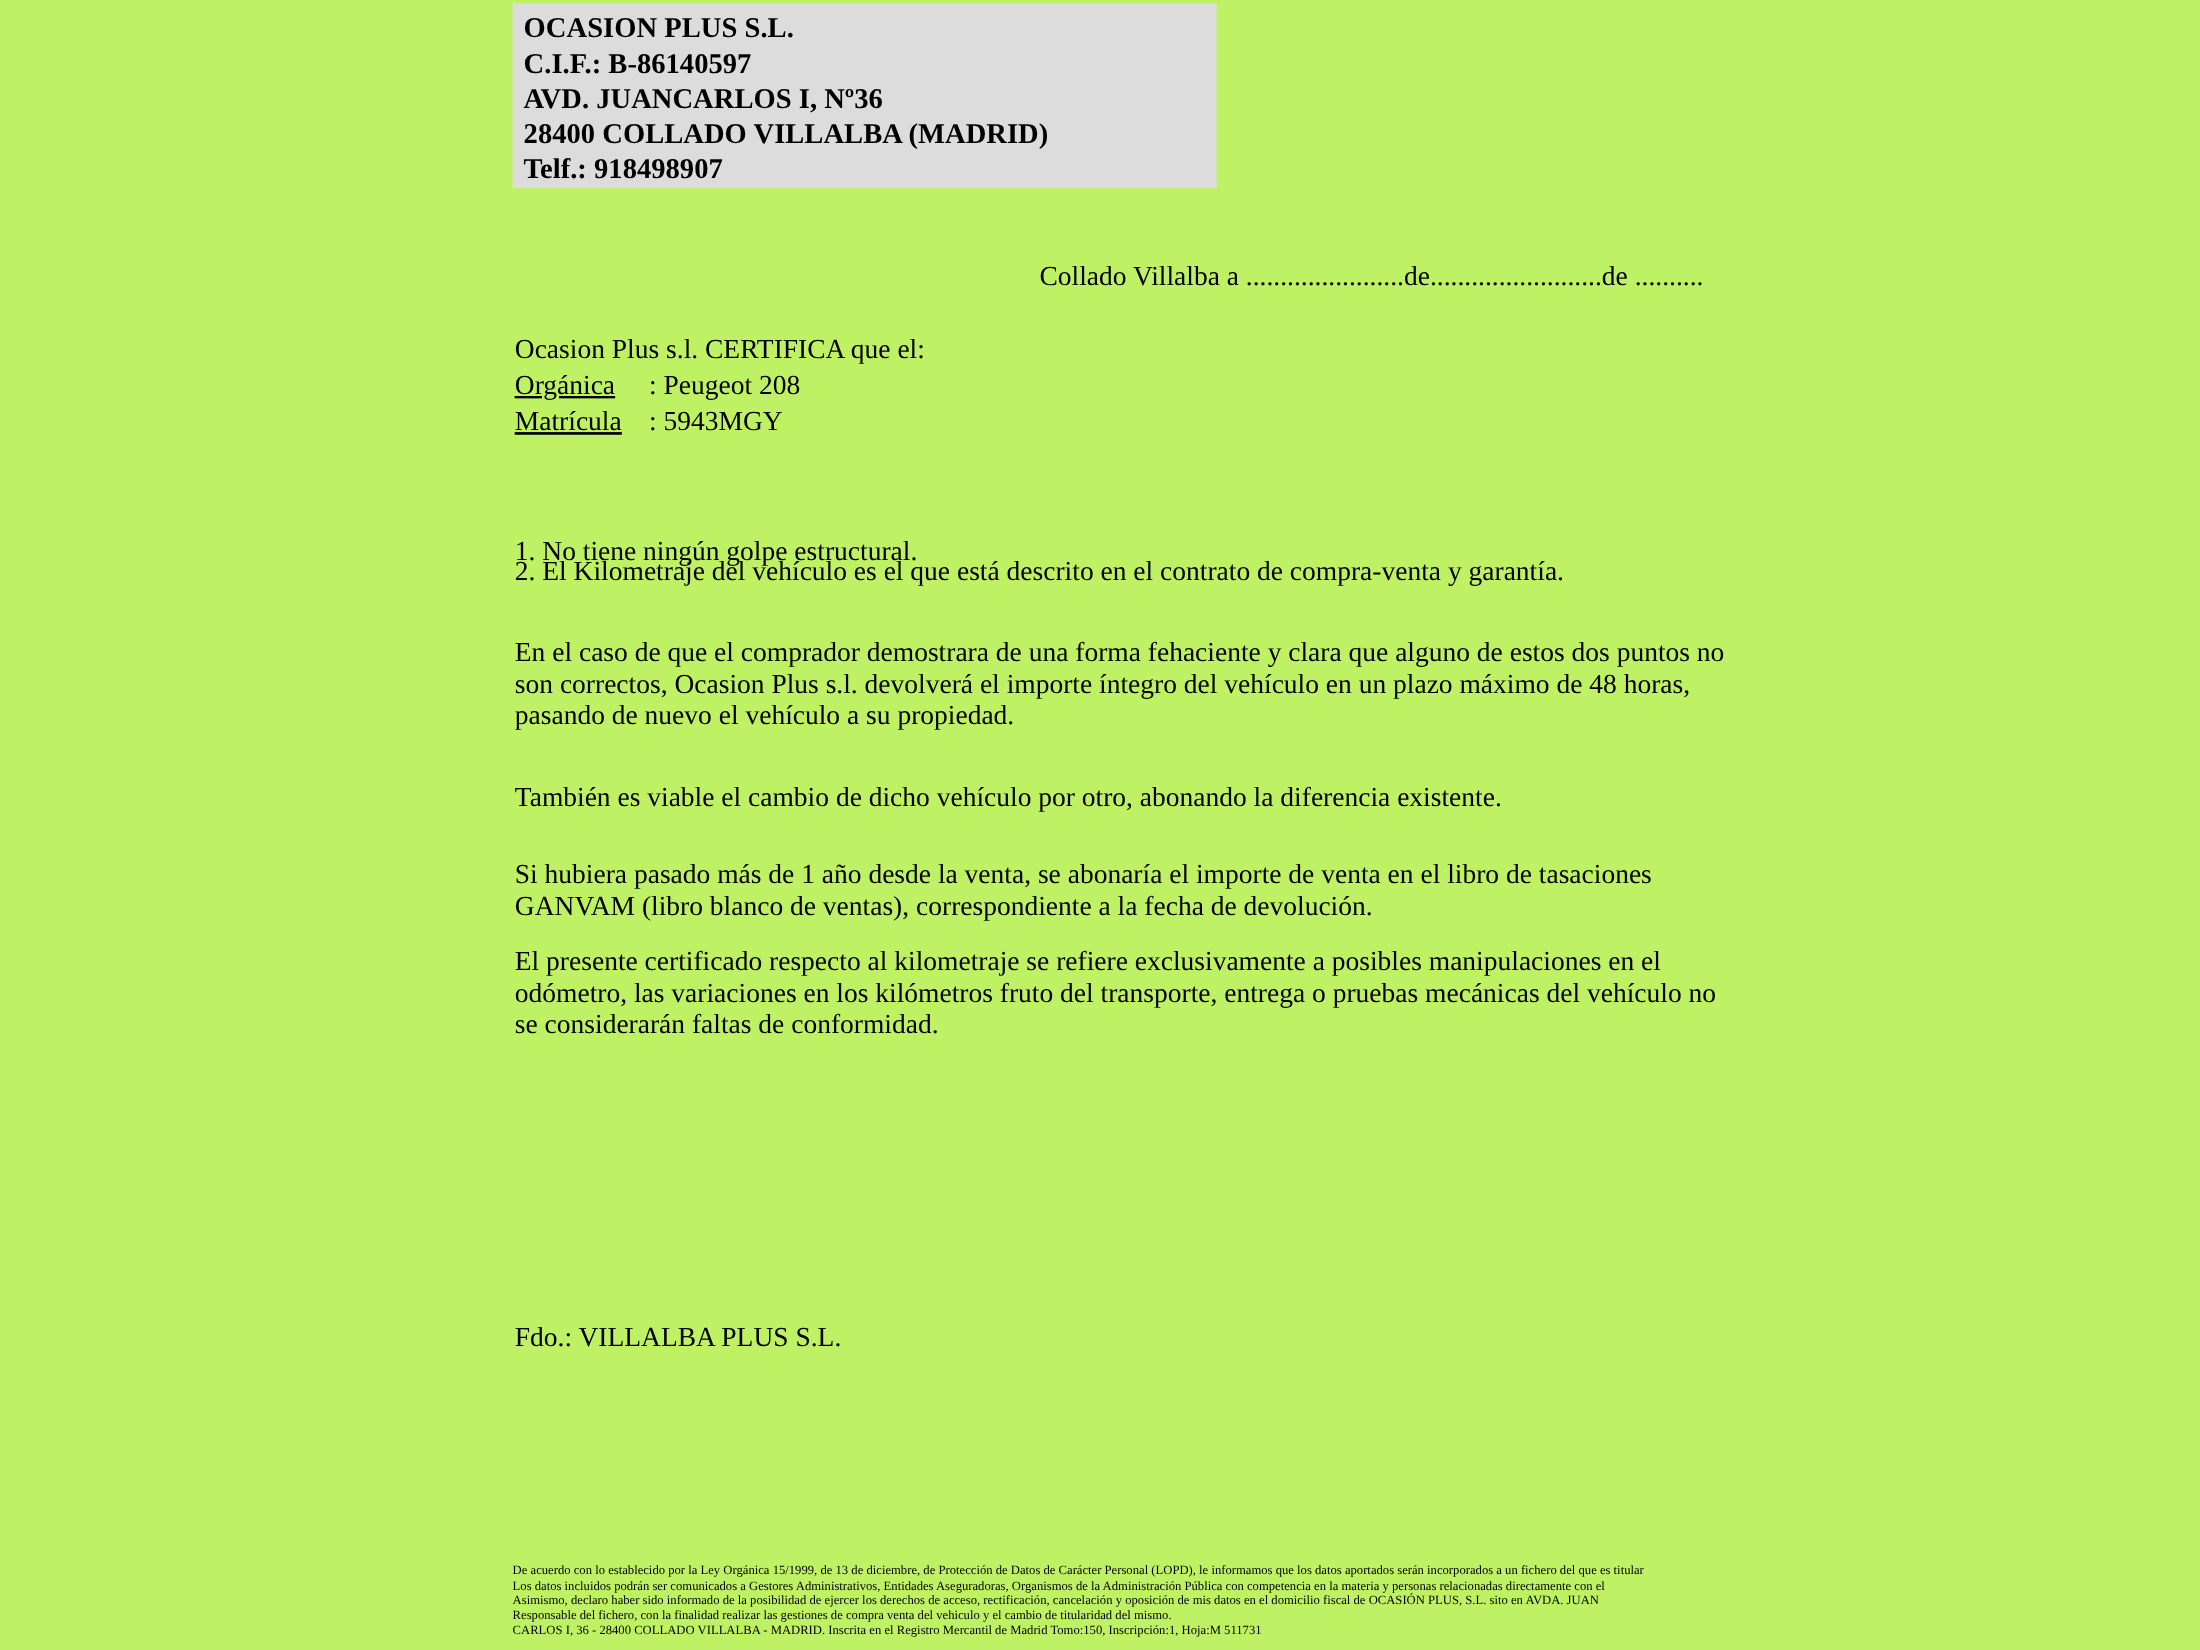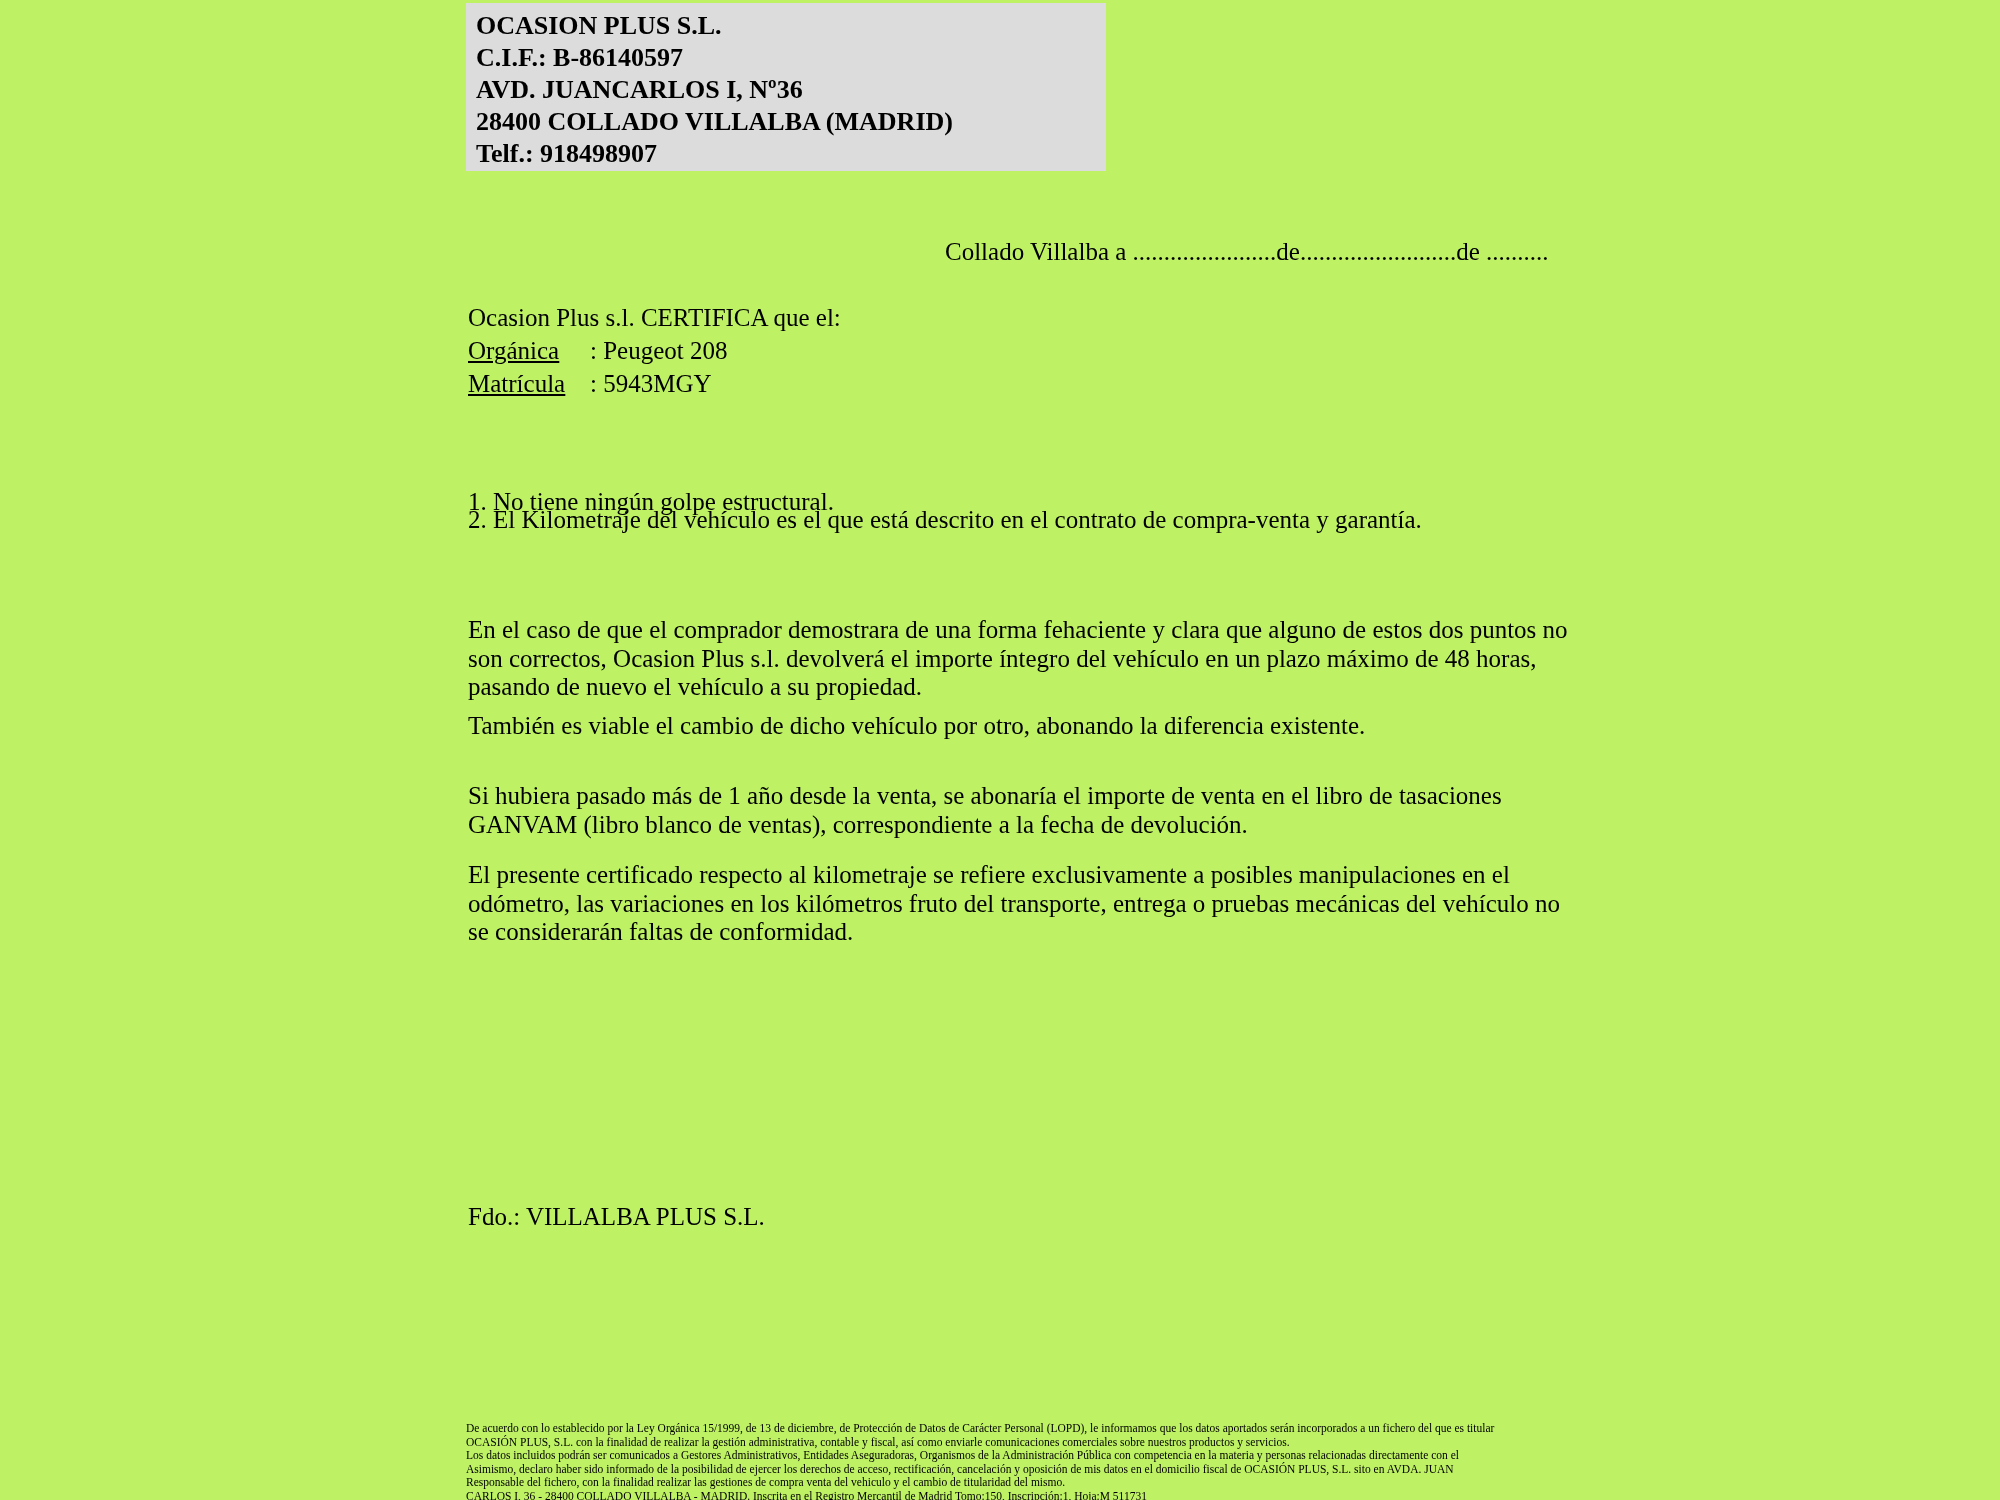--- a/index.html
+++ b/index.html
@@ -61,21 +61,21 @@
   }
   .point-1 { top: 452px; margin-top: 36px; }
   .point-2 { top: 506px; }
   .para {
     position: absolute;
     left: 468px;
     font-size: 25px;
     line-height: 28.5px;
   }
   .para div { white-space: nowrap; }
-  .para-1 { top: 616px; }
+  .para-1 { top: 580px; }
   .para-2 { top: 699px; margin-top: 13px; }
   .para-3 { top: 782px; }
   .para-4 { top: 861px; }
   .signature {
     position: absolute;
     left: 468px;
     top: 1203px;
     font-size: 25px;
     white-space: nowrap;
   }
@@ -134,20 +134,19 @@
   <div class="para para-4">
     <div>El presente certificado respecto al kilometraje se refiere exclusivamente a posibles manipulaciones en el</div>
     <div>odómetro, las variaciones en los kilómetros fruto del transporte, entrega o pruebas mecánicas del vehículo no</div>
     <div>se considerarán faltas de conformidad.</div>
   </div>
 
   <div class="signature">Fdo.: VILLALBA PLUS S.L.</div>
 
   <div class="legal-footer">
     <div>De acuerdo con lo establecido por la Ley Orgánica 15/1999, de 13 de diciembre, de Protección de Datos de Carácter Personal (LOPD), le informamos que los datos aportados serán incorporados a un fichero del que es titular</div>
-    <div>OCASIÓN PLUS, S.L. con la finalidad de realizar la gestión administrativa, contable y fiscal, así como enviarle comunicaciones comerciales sobre nuestros productos y servicios.</div>
     <div>Los datos incluidos podrán ser comunicados a Gestores Administrativos, Entidades Aseguradoras, Organismos de la Administración Pública con competencia en la materia y personas relacionadas directamente con el</div>
     <div>Asimismo, declaro haber sido informado de la posibilidad de ejercer los derechos de acceso, rectificación, cancelación y oposición de mis datos en el domicilio fiscal de OCASIÓN PLUS, S.L. sito en AVDA. JUAN</div>
     <div>Responsable del fichero, con la finalidad realizar las gestiones de compra venta del vehiculo y el cambio de titularidad del mismo.</div>
     <div>CARLOS I, 36 - 28400 COLLADO VILLALBA - MADRID. Inscrita en el Registro Mercantil de Madrid Tomo:150, Inscripción:1, Hoja:M 511731</div>
   </div>
 
 </div>
 
 </body></html>

